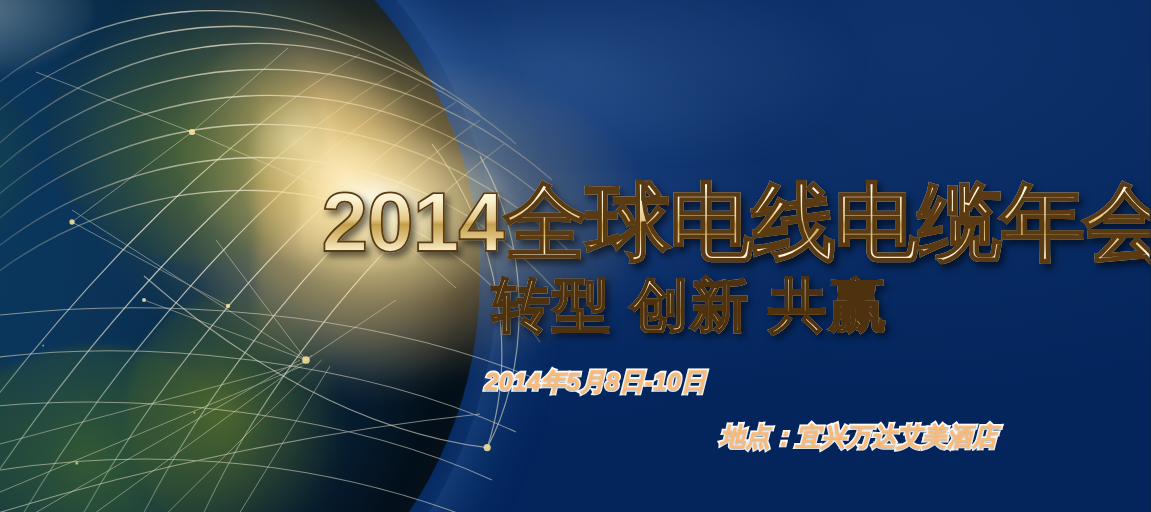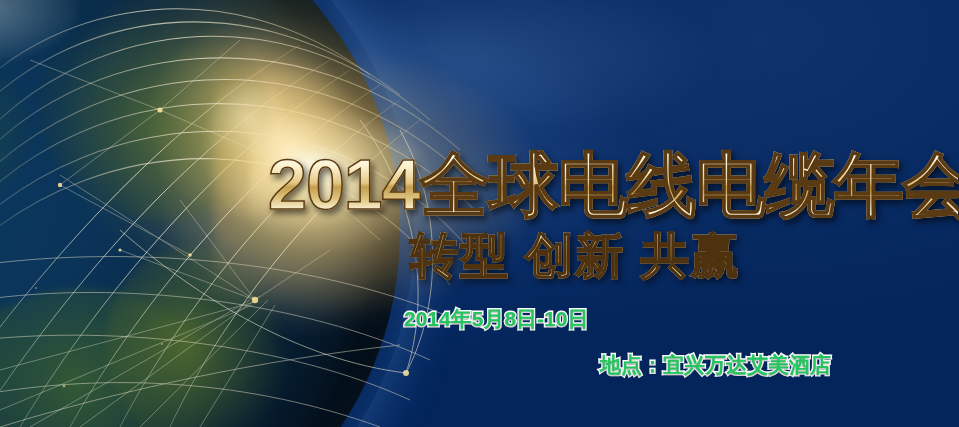--- a/index.html
+++ b/index.html
@@ -98,24 +98,25 @@
     -webkit-text-stroke:1.5px #4e320f;
     paint-order:stroke fill;
     filter:drop-shadow(3px 3px 3px rgba(0,0,0,0.5));
     white-space:nowrap;
   }
   .infoline{
     position:absolute;left:404px;top:306px;width:560px;height:26px;
     font-size:21px;font-weight:bold;line-height:26px;white-space:nowrap;
   }
   .infoline span{
-    color:#22c55e;
+    color:#fdba74;
     -webkit-text-stroke:3px #ffffff;
     paint-order:stroke fill;
     text-shadow:0 1px 2px rgba(0,0,0,0.35);
+    font-style:italic;
   }
   .info-date{position:absolute;left:0;top:0;}
   .info-venue{position:absolute;left:196px;top:0;margin-top:46px;}
 </style>
 </head>
 <body>
 
 <div id="banner">
 
   <div class="sky"></div>

